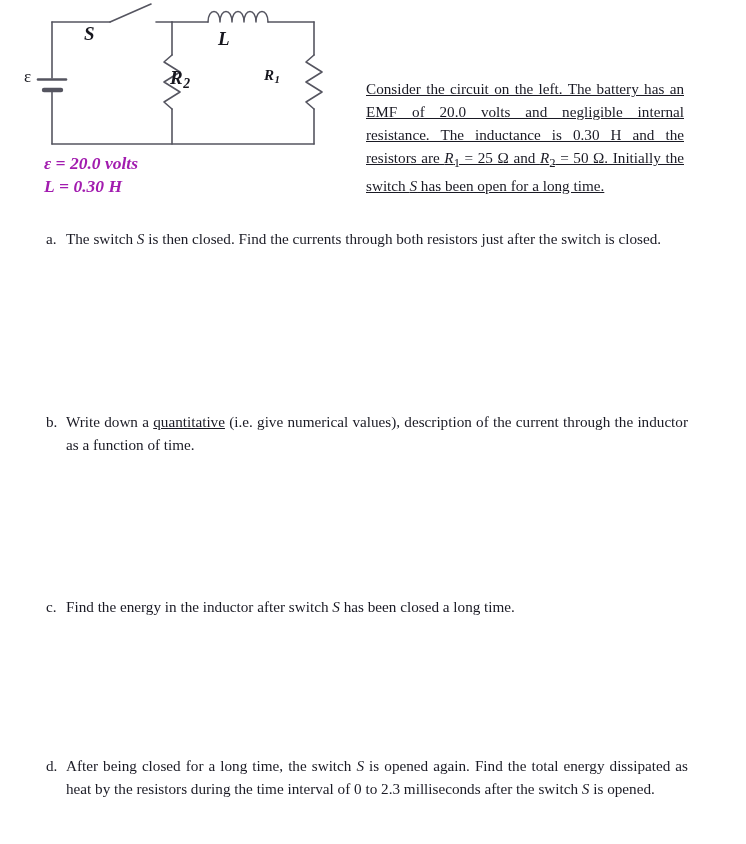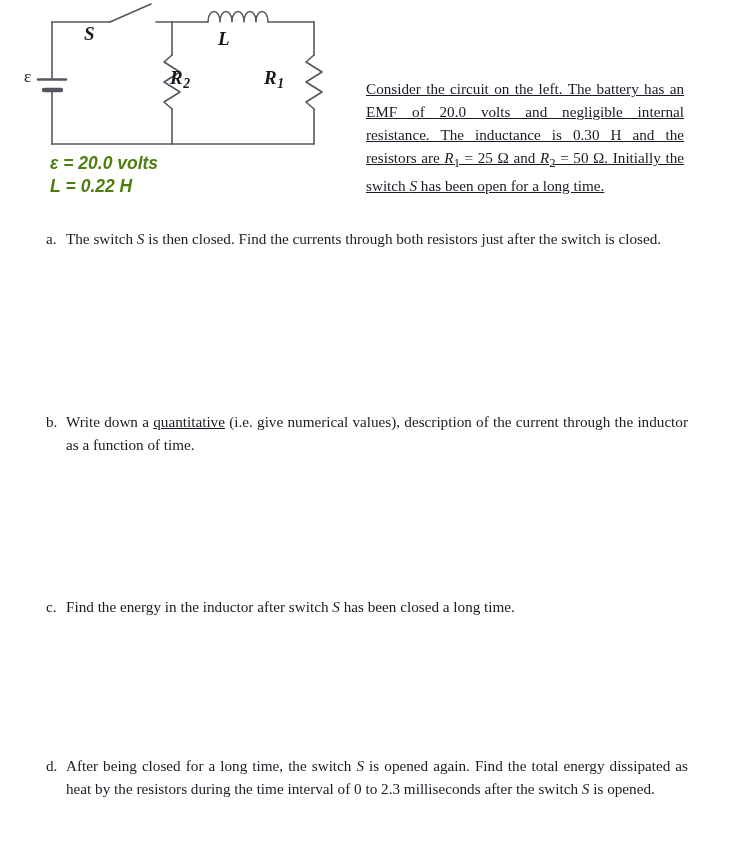--- a/index.html
+++ b/index.html
@@ -50,37 +50,37 @@
     line-height: 1;
   }
   .ckt-label .sub {
     font-size: 0.72em;
     vertical-align: -0.28em;
     padding-left: 0.5px;
   }
   #label-S  { left: 66px;  top: 24px;  font-size: 19px; }
   #label-L  { left: 200px; top: 29px;  font-size: 19px; }
   #label-R2 { left: 152px; top: 68px;  font-size: 19px; }
-  #label-R1 { left: 246px; top: 68px;  font-size: 19px; }
+  #label-R1 { left: 246px; top: 68px;  font-size: 15px; }
   #label-emf {
     left: 6px; top: 68px; font-size: 17px;
     font-style: normal; font-weight: normal;
   }
 
   
   #values-caption {
     position: absolute;
-    left: 32px;
+    left: 26px;
     top: 152px;
     width: 310px;
-    font-family: Liberation Sans, sans-serif;
+    font-family: Liberation Serif, serif;
     font-weight: bold;
     font-style: italic;
     font-size: 17.5px;
-    color: #4d7c0f;
+    color: #a21caf;
   }
   #values-caption .vrow {
     display: flex;
     white-space: nowrap;
     line-height: 1.32;
   }
   #values-caption .vcol-left  { width: 152px; }
   #values-caption .vcol-right { width: 150px; }
   #values-caption .sub {
     font-size: 0.72em;
@@ -188,21 +188,21 @@
 
     <div class="ckt-label" id="label-R2"><span>R</span><span class="sub">2</span></div>
 
     <div class="ckt-label" id="label-R1"><span>R</span><span class="sub">1</span></div>
 
     <div id="values-caption">
       <div class="vrow">
         <span class="vcol-left"><span>ε</span>&nbsp;<span>= 20.0 volts</span></span>
       </div>
       <div class="vrow">
-        <span class="vcol-left"><span>L</span>&nbsp;<span>= 0.22 H</span></span>
+        <span class="vcol-left"><span>L</span>&nbsp;<span>= 0.30 H</span></span>
       </div>
     </div>
   </div>
 
   <p id="intro-paragraph"><span>Consider the circuit on the left. The battery has an EMF of 20.0 volts and negligible internal resistance. The inductance is 0.30 H and the resistors are </span><span class="mathit">R</span><sub>1</sub><span> = 25 Ω and </span><span class="mathit">R</span><sub>2</sub><span> = 50 Ω. Initially the switch </span><span class="mathit">S</span><span> has been open for a long time.</span></p>
 </div>
 
 <div class="question" id="question-a">
   <span class="marker">a.</span>
   <span class="qtext"><span>The switch </span><span class="mathit">S</span><span> is then closed. Find the currents through both resistors just after the switch is closed.</span></span>

